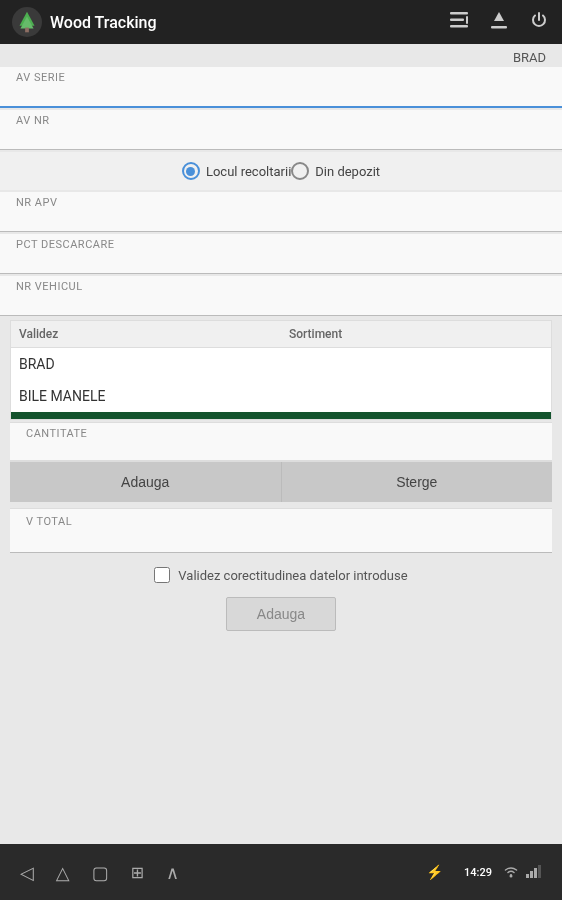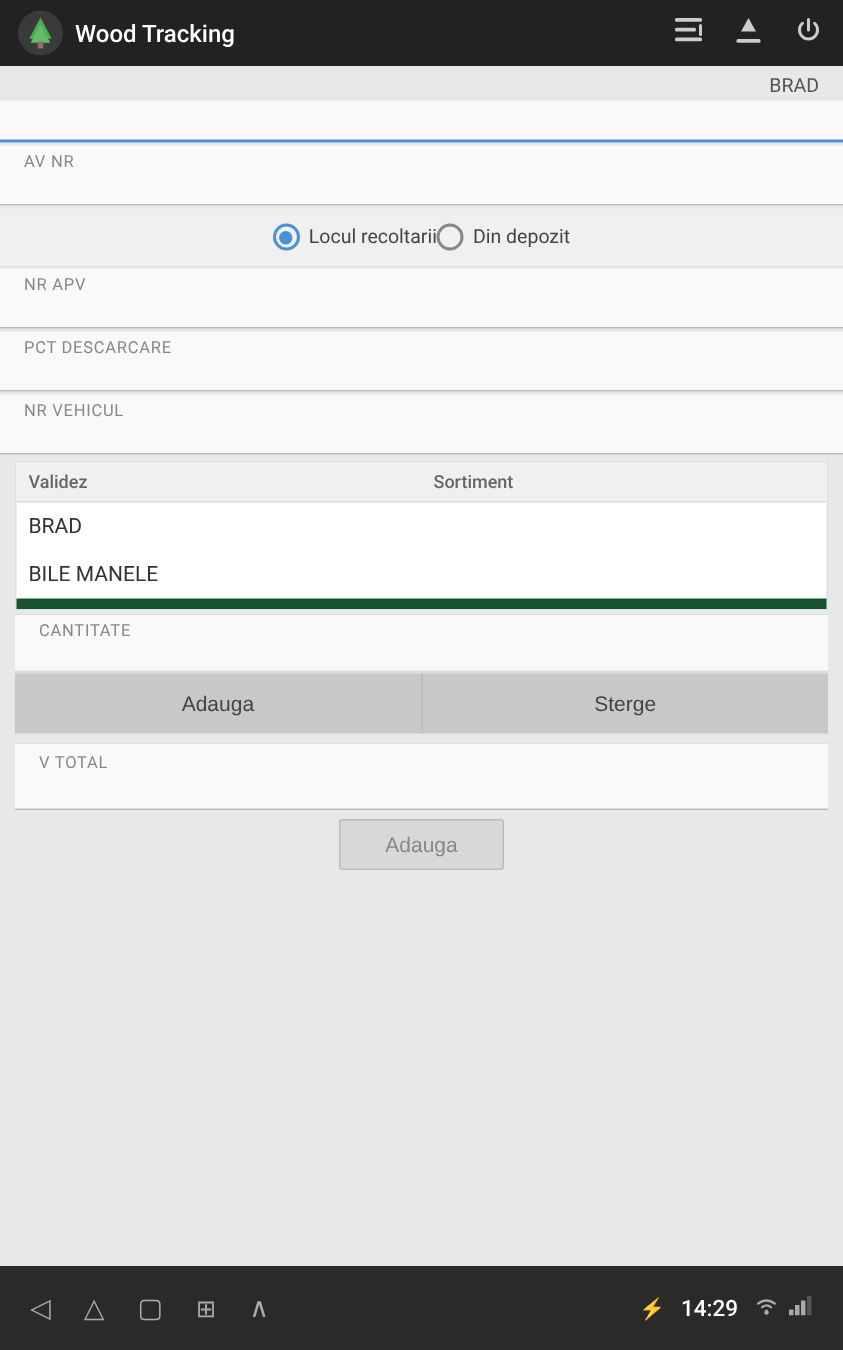--- a/index.html
+++ b/index.html
@@ -237,22 +237,23 @@
       color: #aaa;
       font-size: 18px;
     }
     .bottom-right {
       display: flex;
       align-items: center;
       gap: 10px;
     }
     .bottom-time {
       color: #fff;
-      font-size: 15px;
+      font-size: 11px;
       font-weight: 500;
+      margin-left: 10px;
     }
     .status-icons {
       display: flex;
       align-items: center;
       gap: 6px;
     }
     .status-icon {
       color: #aaa;
       font-size: 14px;
     }
@@ -301,20 +302,21 @@
   </div>
 </div>
 
 <div class="content">
 
   <div class="madr-row">
     <span class="madr-label">BRAD</span>
   </div>
 
   <div style="background:#f9f9f9; padding: 4px 16px 2px 16px; margin-bottom:2px; border-bottom: 2px solid #4a90d9;">
+    <div class="field-label">AV SERIE</div>
     <input class="field-input" type="text" value="" style="width: 100%; border: none; background: transparent; outline: none; font-size: 14px;">
   </div>
 
   <div style="background:#f9f9f9; padding: 4px 16px 2px 16px; margin-bottom:2px; border-bottom: 1px solid #bbb;">
     <div class="field-label">AV NR</div>
     <input class="field-input" type="text" value="" style="width: 100%; border: none; background: transparent; outline: none; font-size: 14px;">
   </div>
 
   <div class="radio-row">
     <div class="radio-option">
@@ -361,20 +363,24 @@
   <div class="buttons-row" style="margin: 0 10px 4px 10px;">
     <button class="btn-adauga">Adauga</button>
     <button class="btn-sterge">Sterge</button>
   </div>
 
   <div style="background:#f9f9f9; padding: 6px 16px 6px 16px; border-top: 1px solid #ddd; border-bottom: 1px solid #bbb; margin: 2px 10px 0 10px;">
     <div class="field-label">V TOTAL</div>
     <input class="field-input" type="text" value="" style="width: 100%; border: none; background: transparent; outline: none; font-size: 14px; height: 18px;">
   </div>
 
+  <div class="validate-row">
+    <input type="checkbox" class="validate-checkbox" style="">
+    <span class="validate-label">Validez corectitudinea datelor introduse</span>
+  </div>
 
   <div class="trimite-row">
     <button class="btn-trimite">Adauga</button>
   </div>
 
 </div>
 
 <div class="bottom-bar">
   <div class="bottom-nav-icons">
     <span class="bottom-icon">◁</span>

